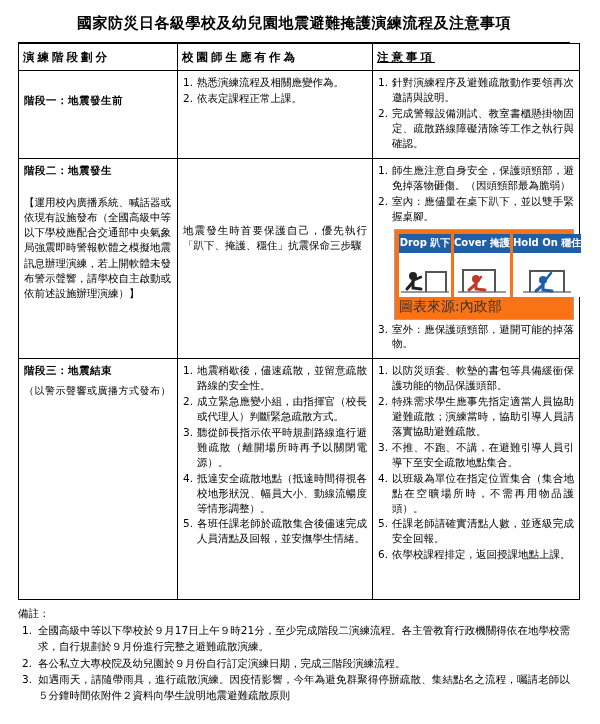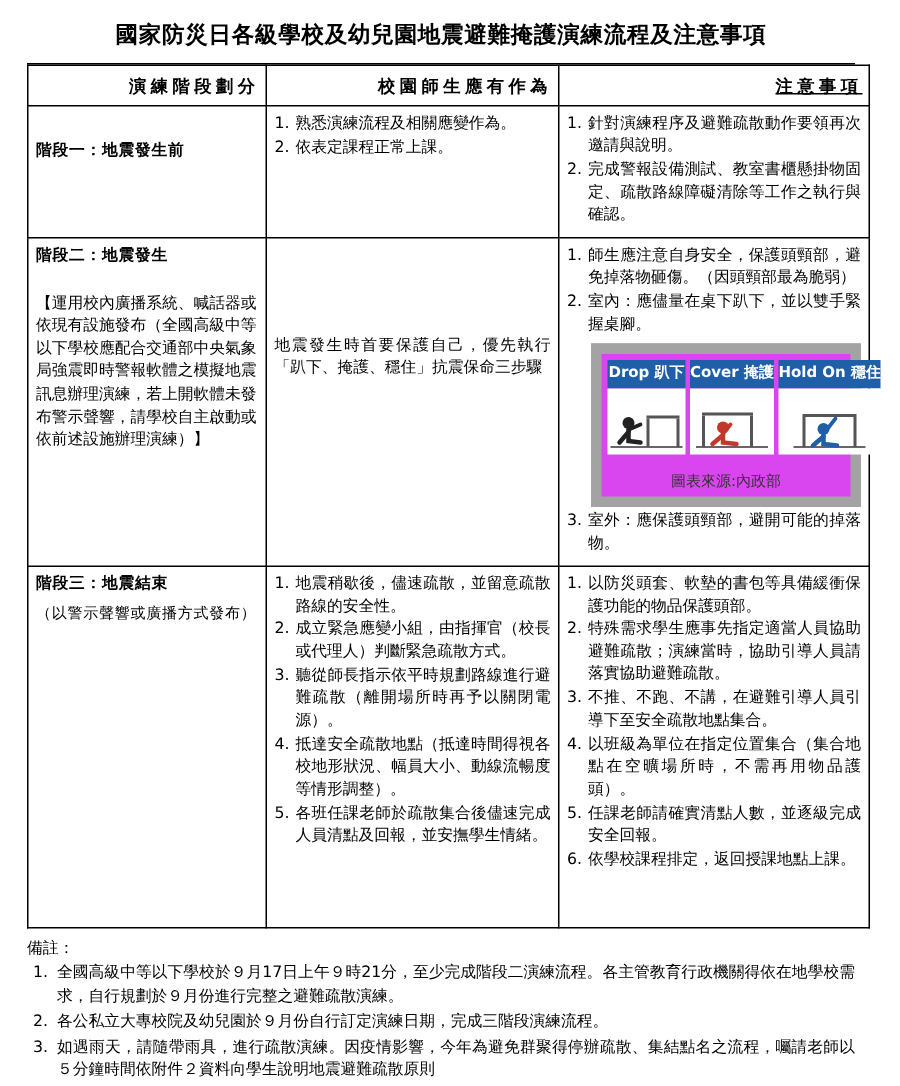--- a/index.html
+++ b/index.html
@@ -37,21 +37,21 @@
     margin-top: 0px;
   }
   table.main td, table.main th {
     border: 1px solid #000;
     vertical-align: top;
     padding: 4px 5px 6px 5px;
     font-size: 10.5px;
     line-height: 1.42;
   }
   table.main thead th {
-    text-align: right;
+    text-align: left;
     vertical-align: middle;
     font-weight: bold;
     font-size: 11.5px;
     padding: 5px 4px;
     letter-spacing: 3px;
   }
   .col-a { width: 150px; }
   .col-b { width: 186px; }
   .col-c { width: 198px; text-decoration: underline; }
 
@@ -101,22 +101,22 @@
     top: 0;
   }
   .mid-text {
     display: flex;
     align-items: center;
     min-height: 150px;
     text-align: justify;
   }
   .dcs {
     margin: 6px 0 2px 16px;
-    border: 7px solid #a3a3a3;
-    background: #d946ef;
+    border: 1px solid #a3a3a3;
+    background: #f97316;
     padding: 4px 4px 2px 4px;
   }
   .dcs-row {
     display: flex;
     gap: 3px;
   }
   .dcs-col {
     flex: 1;
     text-align: center;
   }
@@ -130,24 +130,24 @@
   }
   .dcs-fig {
     background: #ffffff;
     height: 42px;
     display: flex;
     align-items: flex-end;
     justify-content: center;
     padding-bottom: 2px;
   }
   .dcs-src {
-    text-align: center;
-    font-size: 10px;
+    text-align: left;
+    font-size: 14px;
     color: #333;
-    padding-top: 12px;
+    padding-top: 0;
   }
   .remarks {
     margin-top: 6px;
     font-size: 10.5px;
     line-height: 1.5;
   }
   .remarks-title {
     font-weight: normal;
     margin-bottom: 1px;
   }

